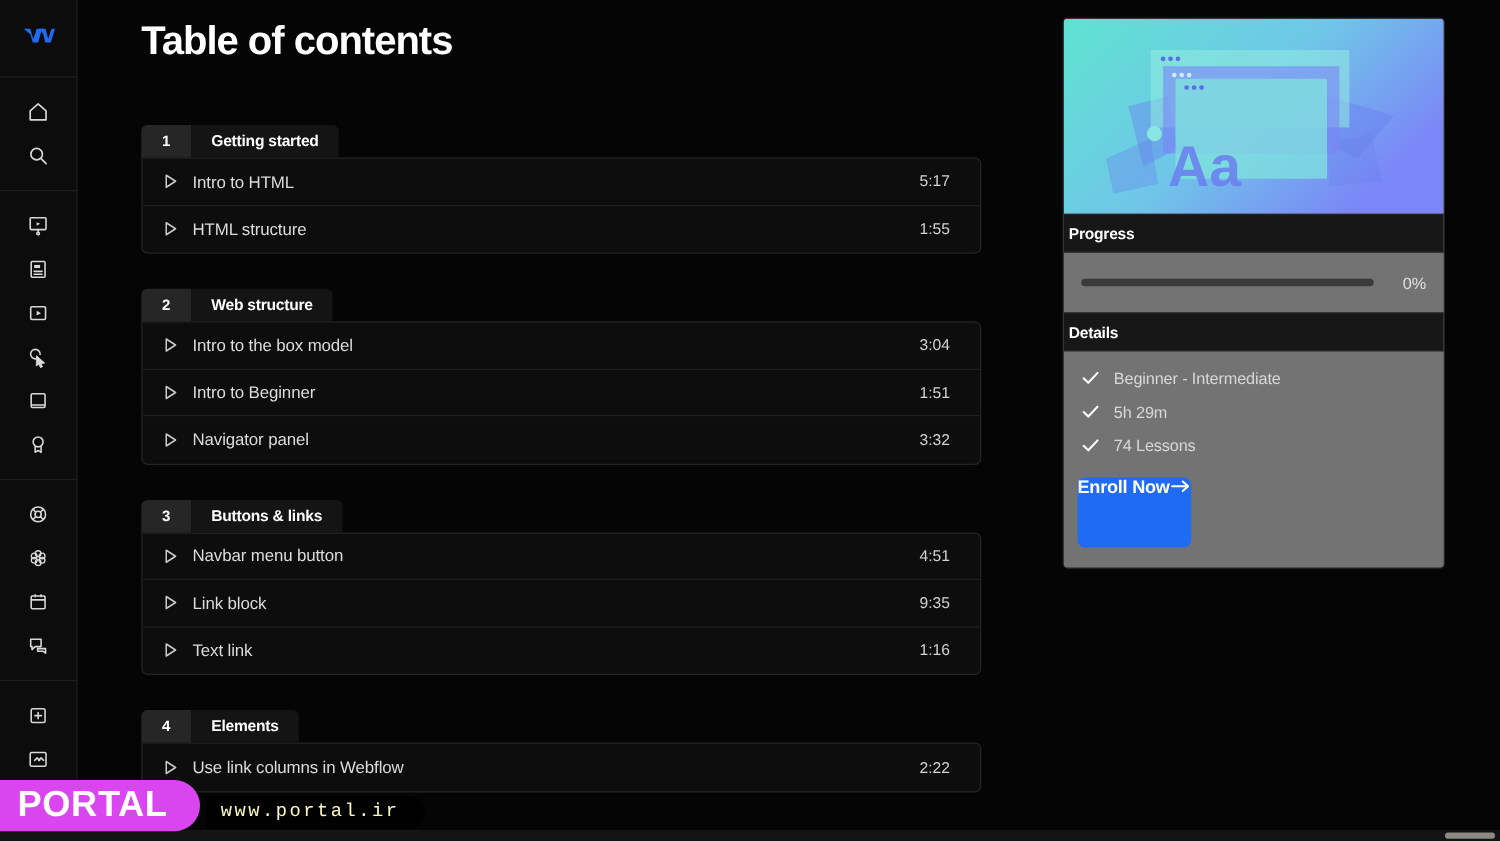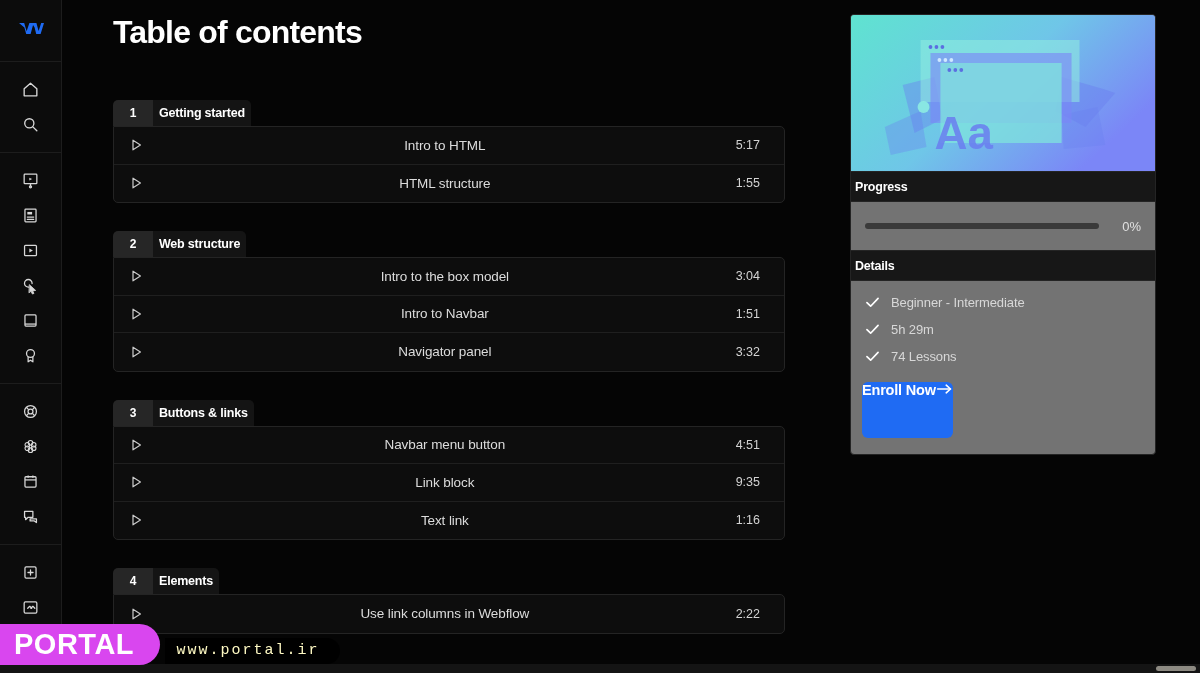--- a/index.html
+++ b/index.html
@@ -50,42 +50,42 @@
   .sec-head { display: flex; height: 26px; width: fit-content; }
   .sec-num {
     width: 40px; background: #262626;
     border-top-left-radius: 5px;
     display: flex; align-items: center; justify-content: center;
     font-size: 12px; font-weight: 700; color: #fff;
   }
   .sec-name {
     background: #141414;
     border-top-right-radius: 5px;
-    padding: 0 6px;
+    padding: 0 16px;
     display: flex; align-items: center;
     font-size: 12.5px; font-weight: 700; color: #fff;
     letter-spacing: -0.2px;
   }
   .sec-body {
     background: #0d0d0d;
     border: 1px solid #242424;
     border-radius: 0 5px 5px 5px;
     overflow: hidden;
   }
   .lesson {
     display: flex; align-items: center;
     height: 37.5px; padding: 0 24px 0 16px;
     border-bottom: 1px solid #1f1f1f;
     cursor: pointer;
   }
   .lesson:last-child { border-bottom: none; }
   .lesson .play { width: 24px; color: #c9c9c9; display: flex; align-items: center; }
   .lesson .play svg { display: block; }
   .lesson .lname {
-    flex: 1; font-size: 13.5px; color: #dcdcdc; letter-spacing: -0.1px; text-align: center;
+    flex: 1; font-size: 13.5px; color: #dcdcdc; letter-spacing: -0.1px;
   }
   .lesson .ltime { font-size: 12.5px; color: #d3d3d3; }
 
   
   .card {
     position: absolute; left: 788px; top: 14px; width: 306px;
     background: #737373;
     border: 1px solid #242424;
     border-radius: 4px;
     overflow: hidden;
@@ -347,21 +347,21 @@
               </span>
               <span class="lname">Intro to the box model</span>
               <span class="ltime">3:04</span>
             </div>
             <div class="lesson">
               <span class="play">
                 <svg width="13" height="14" viewBox="0 0 14 16" fill="none" stroke="currentColor" stroke-width="1.4" stroke-linejoin="round">
                   <path d="M3 2.5 L11.5 8 L3 13.5 Z"></path>
                 </svg>
               </span>
-              <span class="lname">Intro to Navbar</span>
+              <span class="lname">Intro to Beginner</span>
               <span class="ltime">1:51</span>
             </div>
             <div class="lesson">
               <span class="play">
                 <svg width="13" height="14" viewBox="0 0 14 16" fill="none" stroke="currentColor" stroke-width="1.4" stroke-linejoin="round">
                   <path d="M3 2.5 L11.5 8 L3 13.5 Z"></path>
                 </svg>
               </span>
               <span class="lname">Navigator panel</span>
               <span class="ltime">3:32</span>

